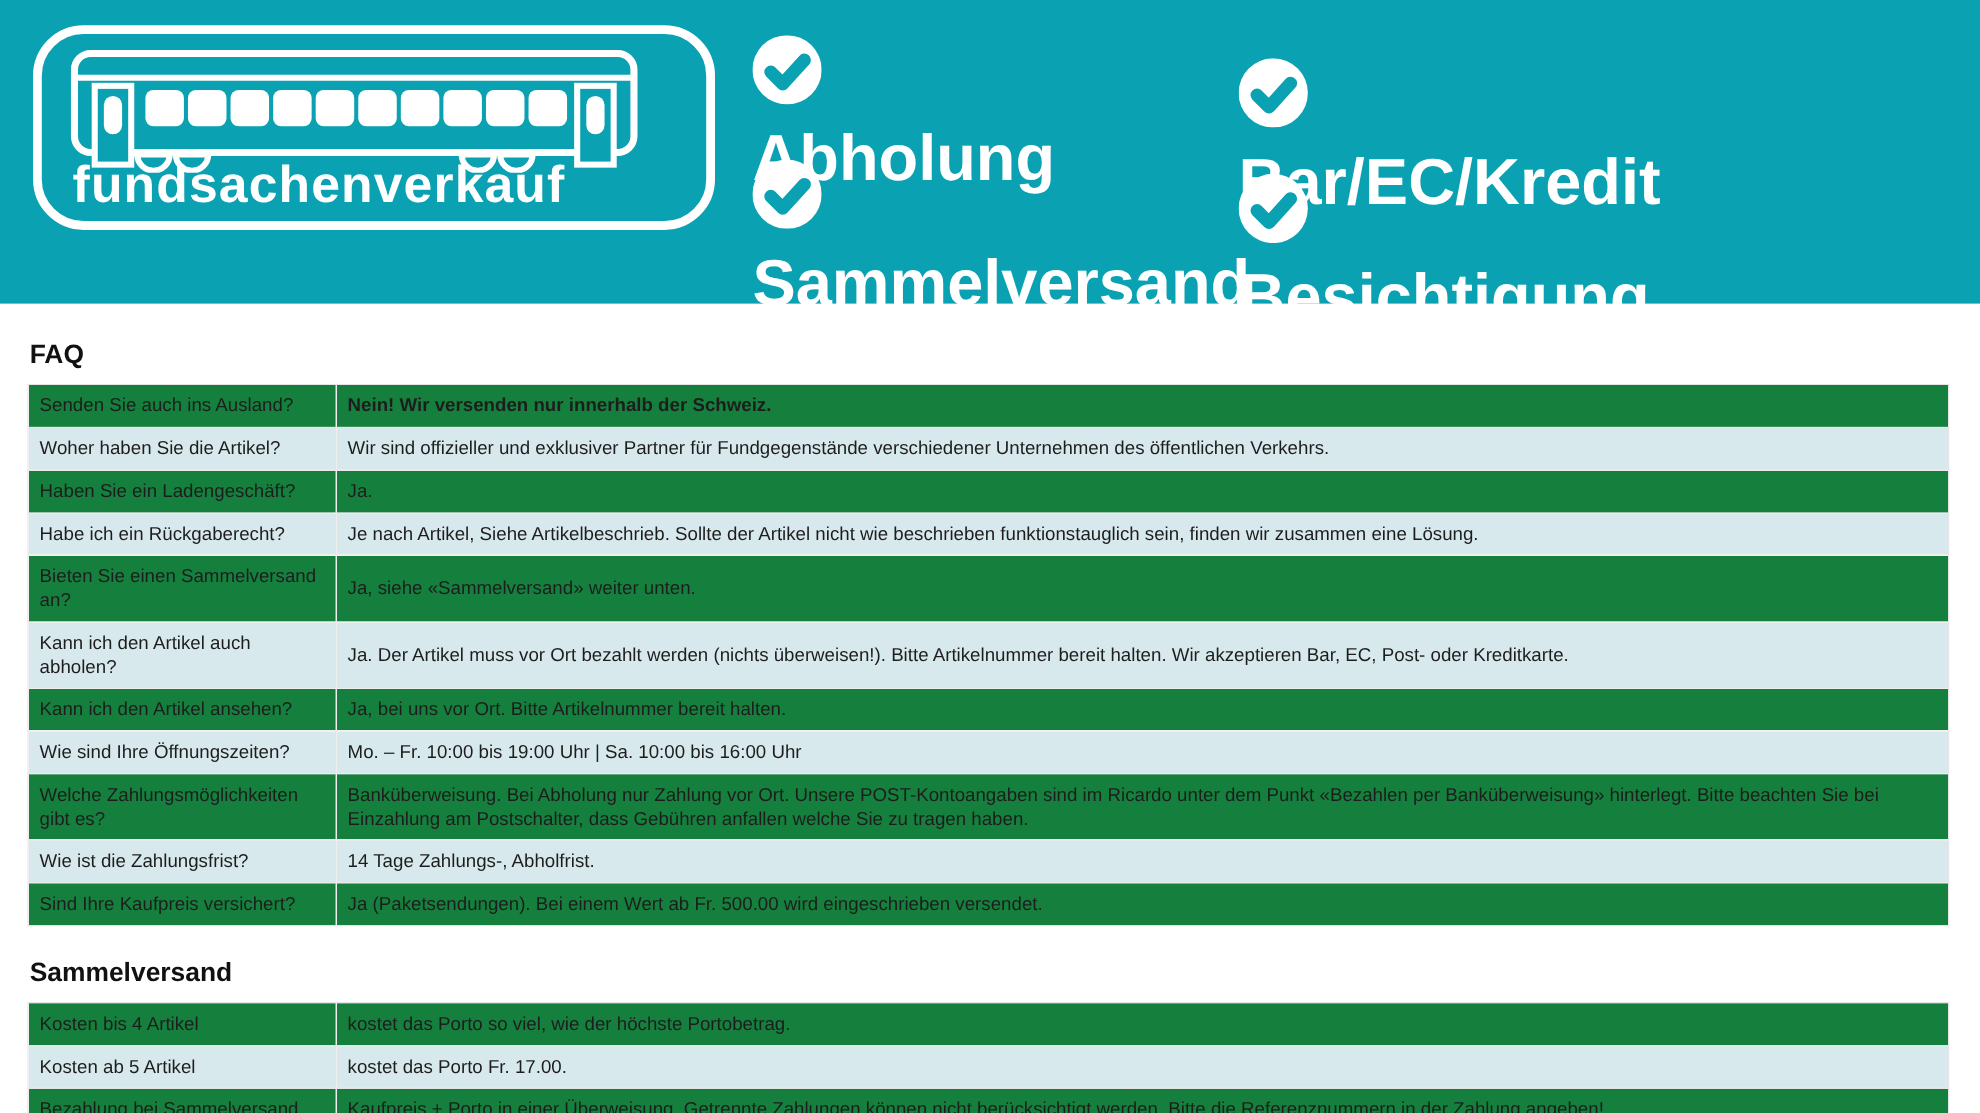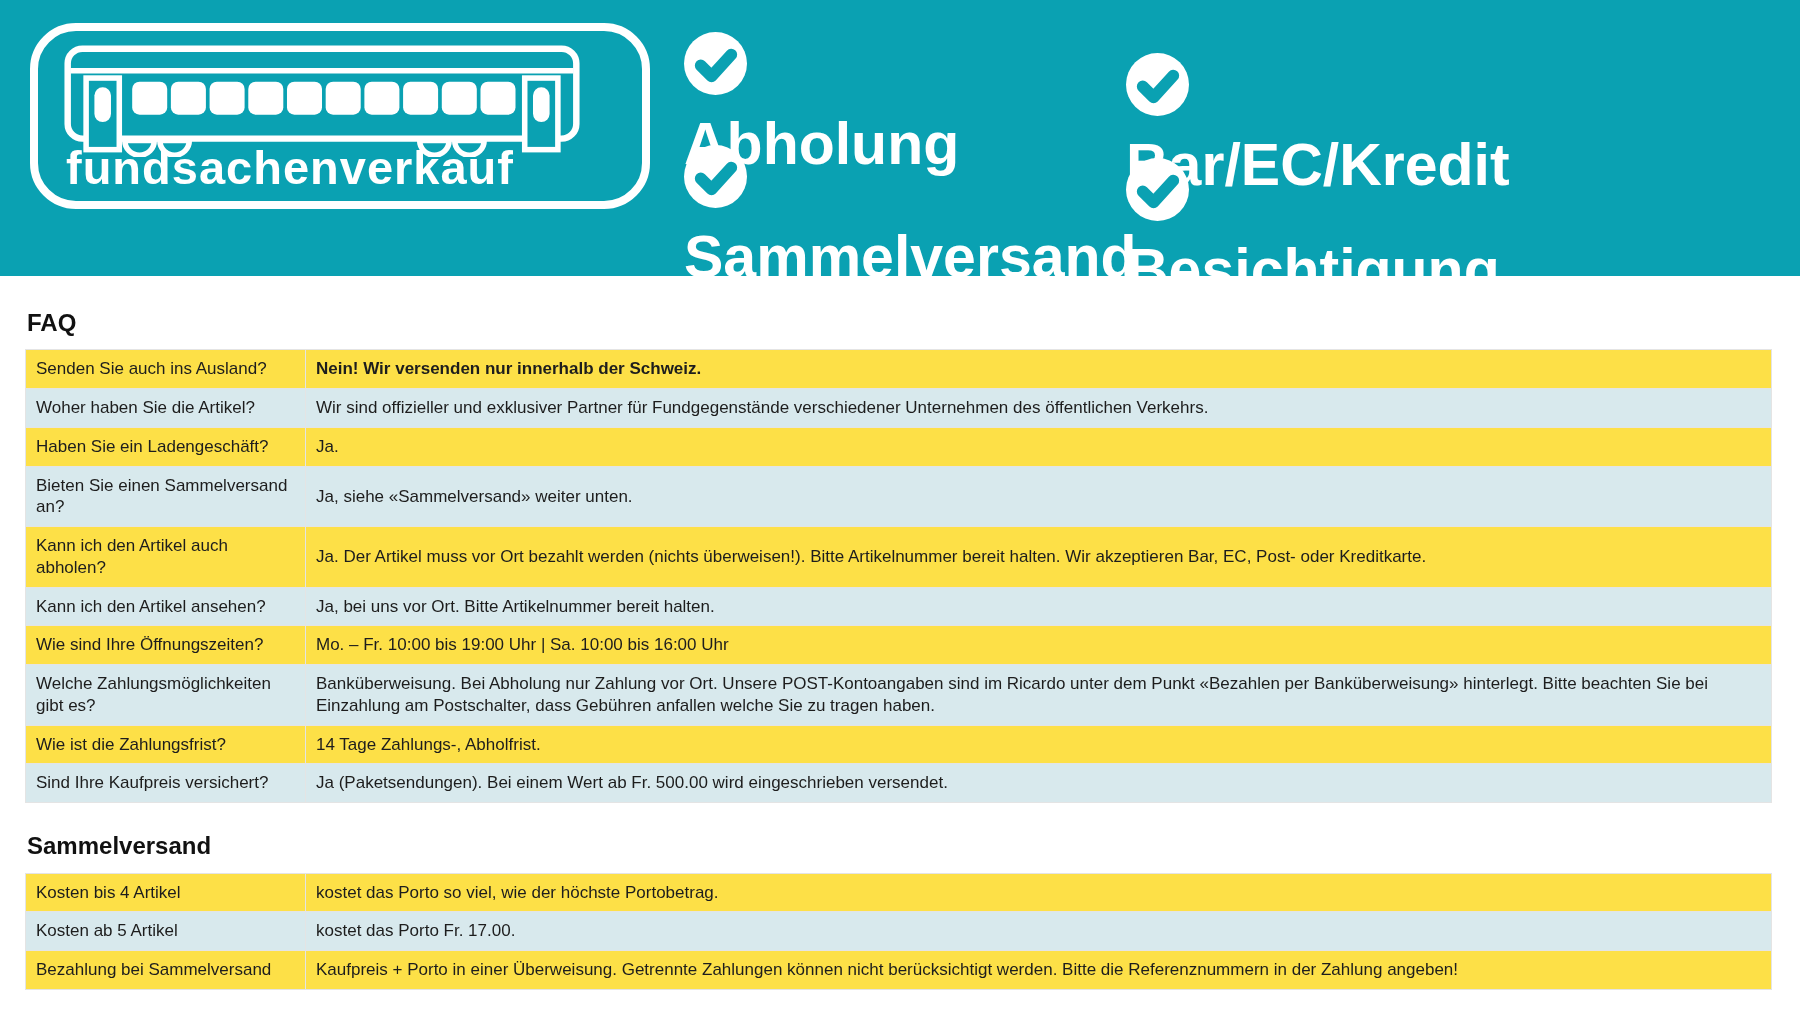--- a/index.html
+++ b/index.html
@@ -45,21 +45,21 @@
 
   table.info-table{
     border-collapse:collapse; table-layout:fixed;
     margin-left:25px; width:1747px;
     font-size:17px; color:#1d1d1d;
   }
   table.info-table td{
     border:1px solid #e4e4e4;
     padding:8px 12px 8px 10px;
     line-height:1.28; vertical-align:middle;
-    background:#fde047;
+    background:#15803d;
     overflow:hidden;
   }
   table.info-table td.q-cell{ width:280px; }
   table.info-table tr:nth-child(even) td{ background:#d8e9ed; }
   td.bold-answer{ font-weight:bold;margin-top:36px; }
 </style>
 </head>
 <body>
 
 <div class="banner">
@@ -150,20 +150,24 @@
         </tr>
         <tr>
           <td class="q-cell">Woher haben Sie die Artikel?</td>
           <td class="a-cell">Wir sind offizieller und exklusiver Partner für Fundgegenstände verschiedener Unternehmen des öffentlichen Verkehrs.</td>
         </tr>
         <tr>
           <td class="q-cell">Haben Sie ein Ladengeschäft?</td>
           <td class="a-cell">Ja.</td>
         </tr>
         <tr>
+          <td class="q-cell">Habe ich ein Rückgaberecht?</td>
+          <td class="a-cell">Je nach Artikel, Siehe Artikelbeschrieb. Sollte der Artikel nicht wie beschrieben funktionstauglich sein, finden wir zusammen eine Lösung.</td>
+        </tr>
+        <tr>
           <td class="q-cell">Bieten Sie einen Sammelversand an?</td>
           <td class="a-cell">Ja, siehe «Sammelversand» weiter unten.</td>
         </tr>
         <tr>
           <td class="q-cell">Kann ich den Artikel auch abholen?</td>
           <td class="a-cell">Ja. Der Artikel muss vor Ort bezahlt werden (nichts überweisen!). Bitte Artikelnummer bereit halten. Wir akzeptieren Bar, EC, Post- oder Kreditkarte.</td>
         </tr>
         <tr>
           <td class="q-cell">Kann ich den Artikel ansehen?</td>
           <td class="a-cell">Ja, bei uns vor Ort. Bitte Artikelnummer bereit halten.</td>

